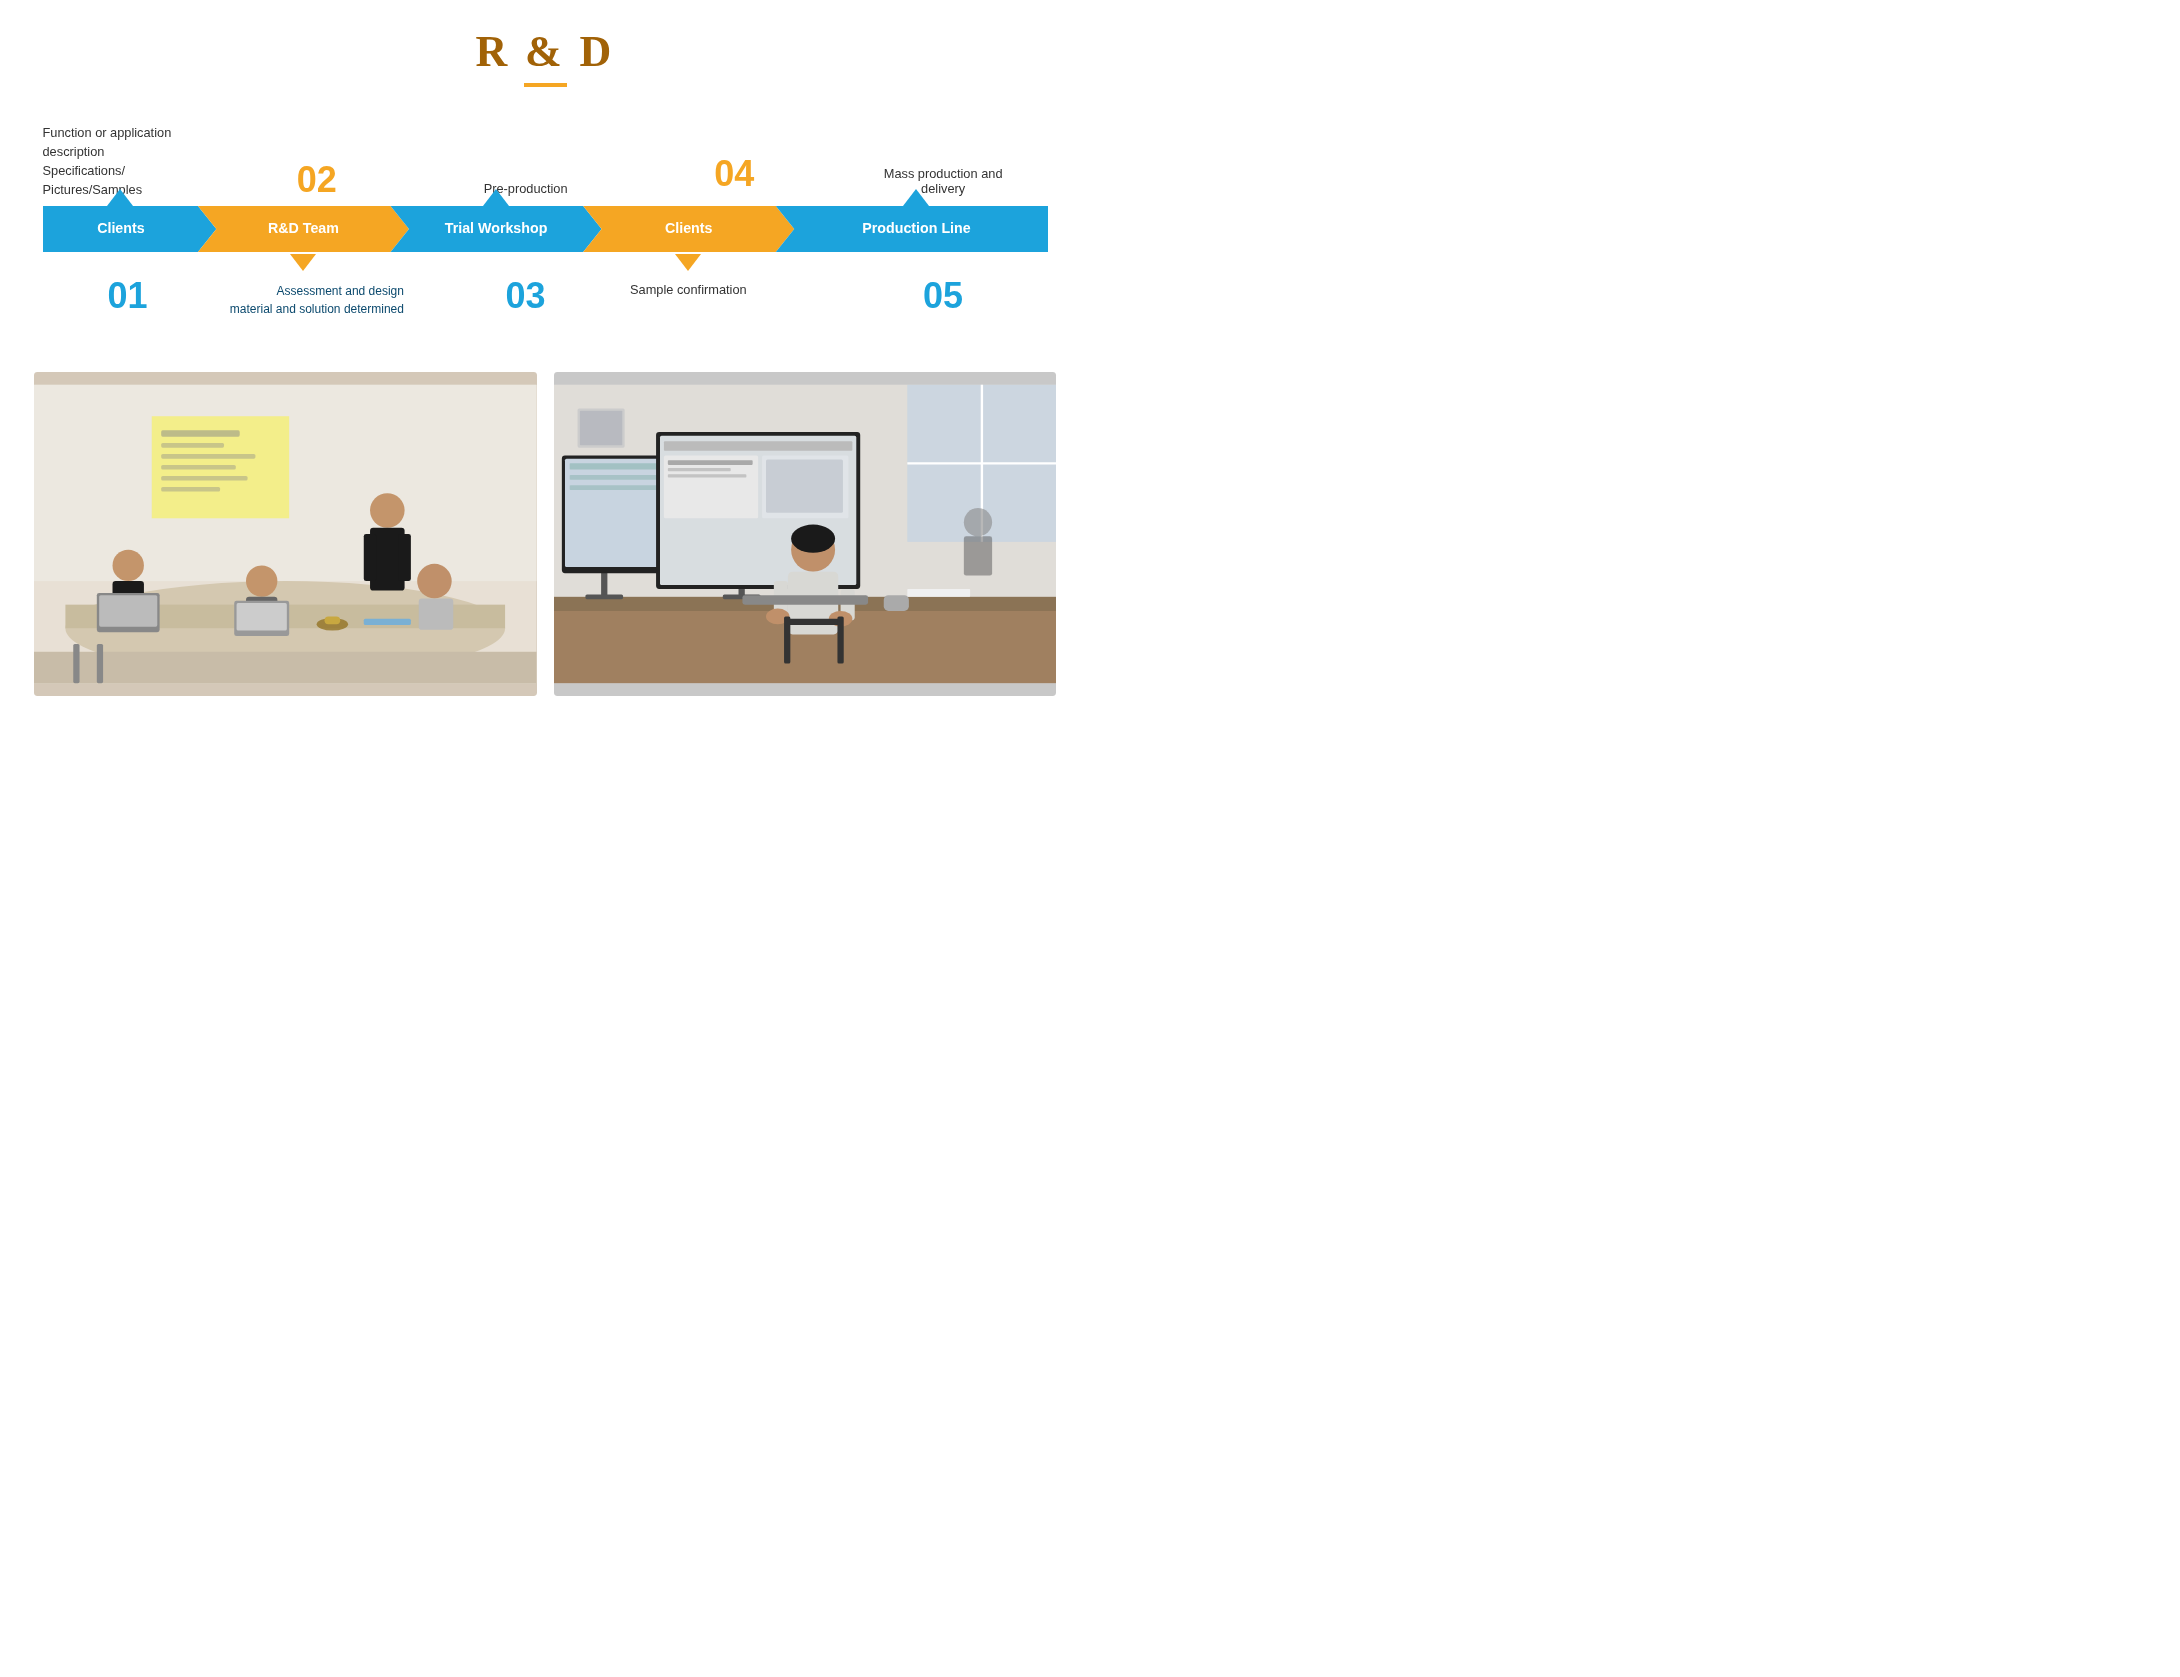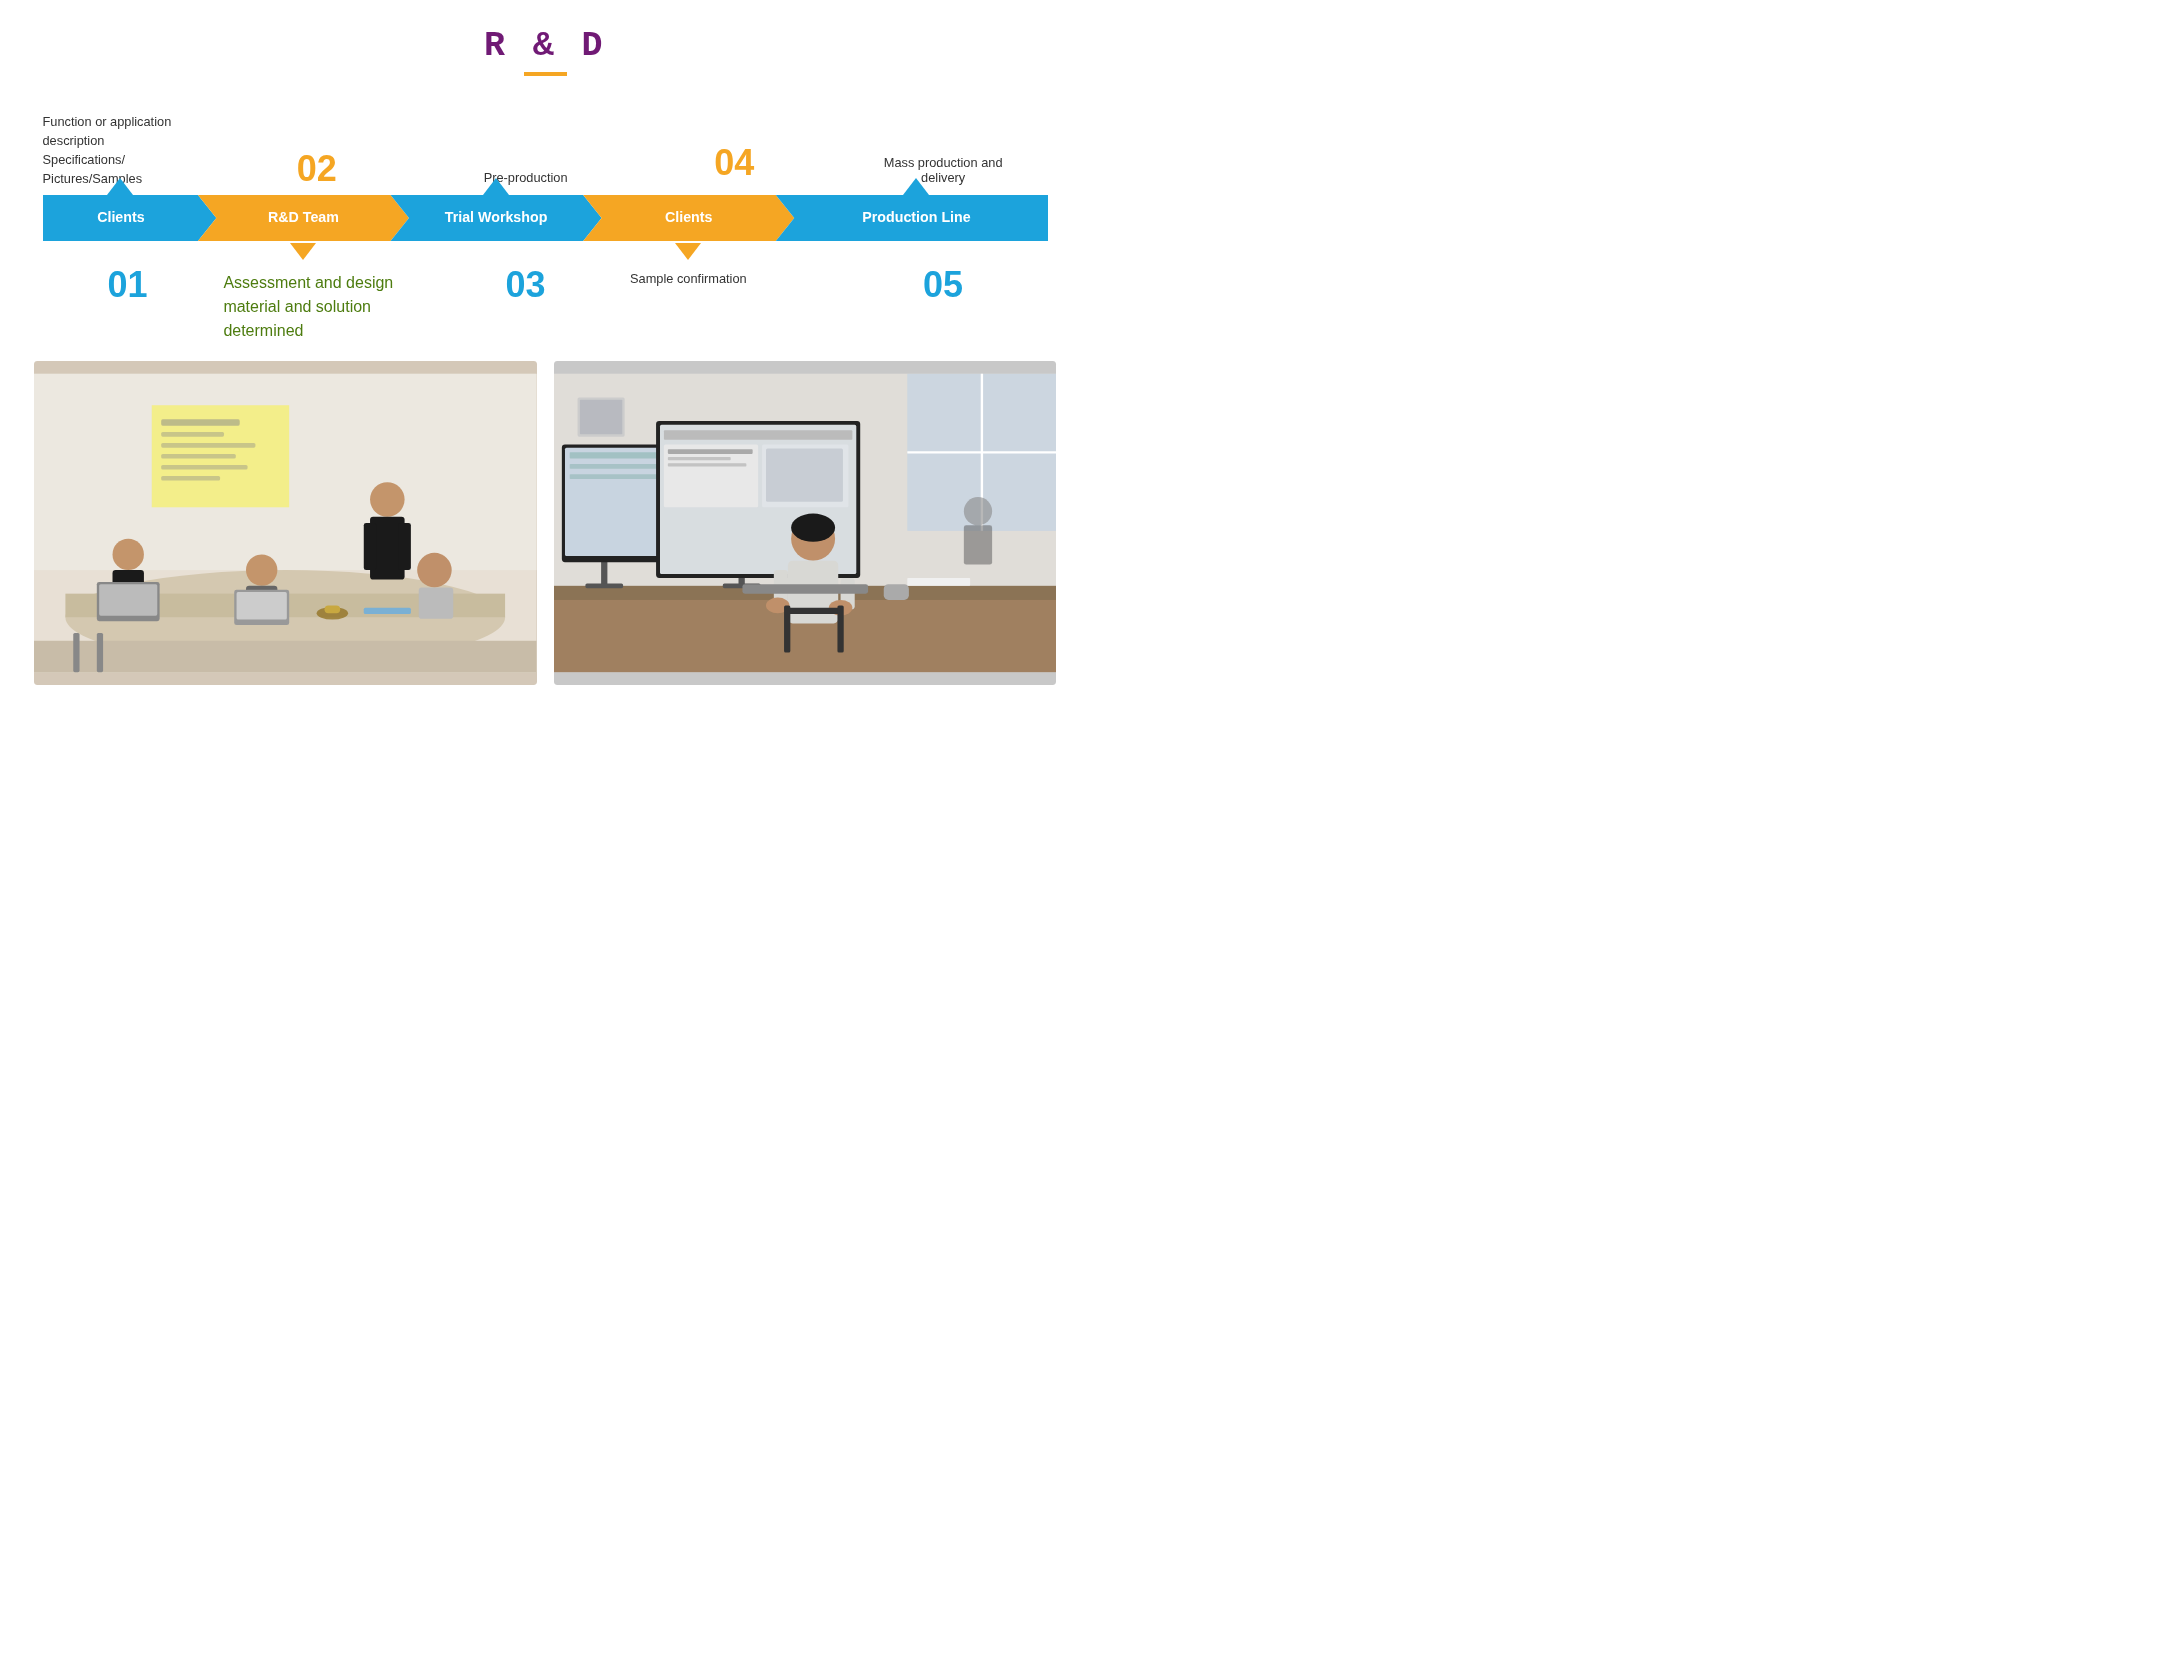--- a/index.html
+++ b/index.html
@@ -15,24 +15,24 @@
       width: 1090px;
       padding: 25.6px 34px 34px 34px;
     }
 
     
     .title-section {
       text-align: center;
       margin-bottom: 25.6px;
     }
     .title-text {
-      font-family: Liberation Mono, monospace;
-      font-size: 35px;
+      font-family: Liberation Serif, serif;
+      font-size: 44px;
       font-weight: 900;
-      color: #701a75;
+      color: #a16207;
       letter-spacing: 3.4px;
     }
     .title-underline {
       width: 43px;
       height: 3.4px;
       background: #f5a623;
       margin: 6.8px auto 0 auto;
     }
 
     
@@ -145,21 +145,21 @@
       <div style="position:absolute; top:-17px; left: calc(1043/1200 * 100%); transform:translateX(-50%); width:0; height:0; border-left:13.6px solid transparent; border-right:13.6px solid transparent; border-bottom:17px solid #1ca3dc; z-index:5;"></div>
     </div>
 
     <div style="display:flex; align-items:flex-start; margin-top:24px; position:relative; height:68px;">
 
       <div style="width:170px; flex-shrink:0; display:flex; justify-content:center;">
         <div style="font-size:36px; font-weight:bold; color:#1ca3dc; line-height:1;">01</div>
       </div>
 
       <div style="flex:1; display:flex; justify-content:center; align-items:flex-start; padding-top:3.4px;">
-        <div style="font-size:16px; color:#4d7c0f; text-align:left; max-width:187px; line-height:1.5;">Assessment and design<br>material and solution determined</div>
+        <div style="font-size:12px; color:#0c4a6e; text-align:right; max-width:187px; line-height:1.5;">Assessment and design<br>material and solution determined</div>
       </div>
 
       <div style="flex:1; display:flex; justify-content:center;">
         <div style="font-size:36px; font-weight:bold; color:#1ca3dc; line-height:1;">03</div>
       </div>
 
       <div style="flex:1; display:flex; justify-content:flex-start; align-items:flex-start; padding-top:3.4px;">
         <div style="font-size:12.8px; color:#333; text-align:center;">Sample confirmation</div>
       </div>
 

